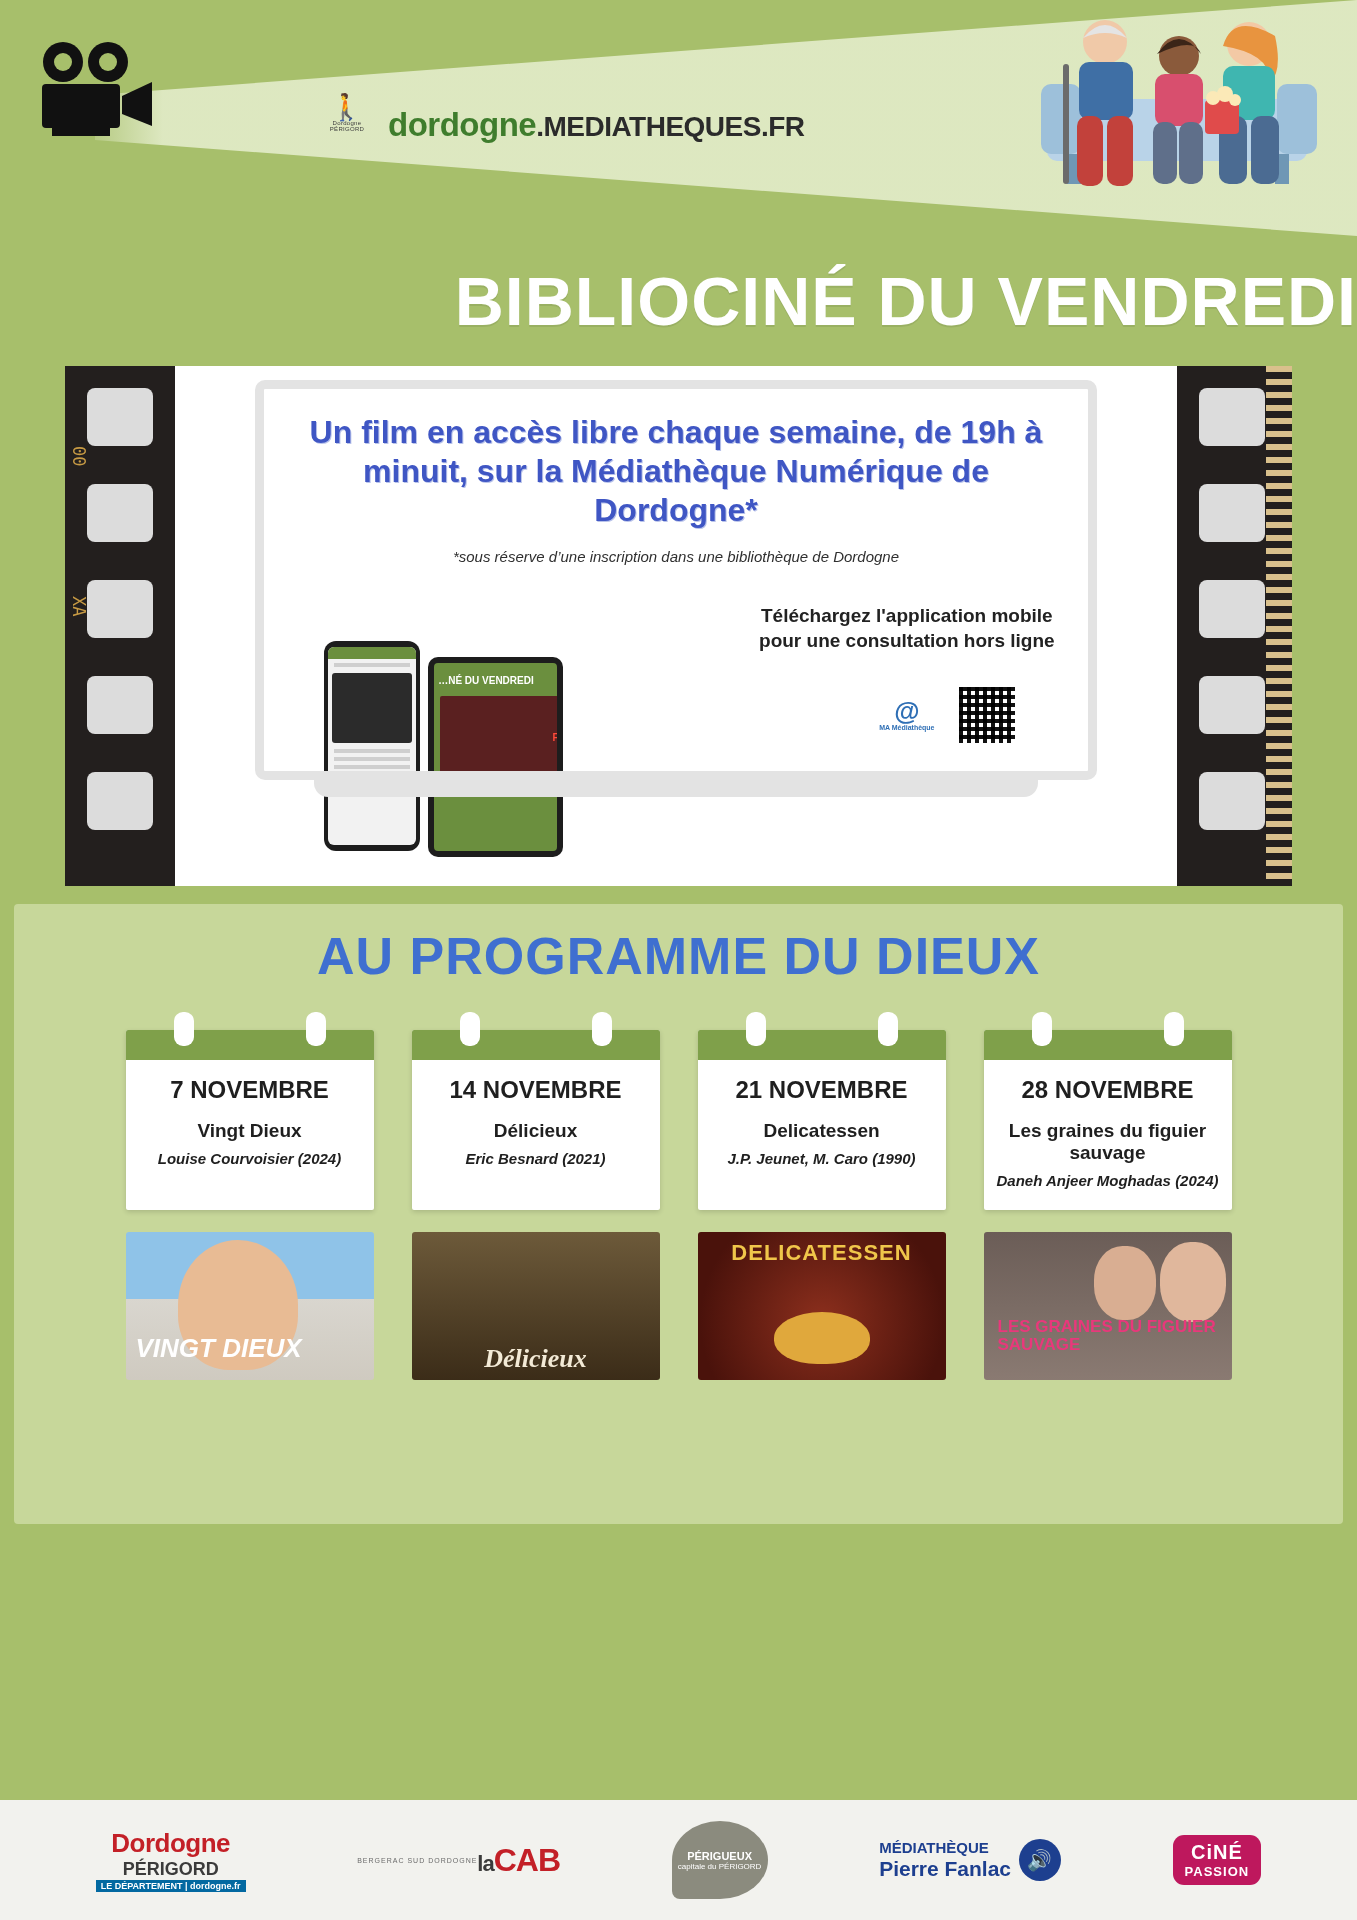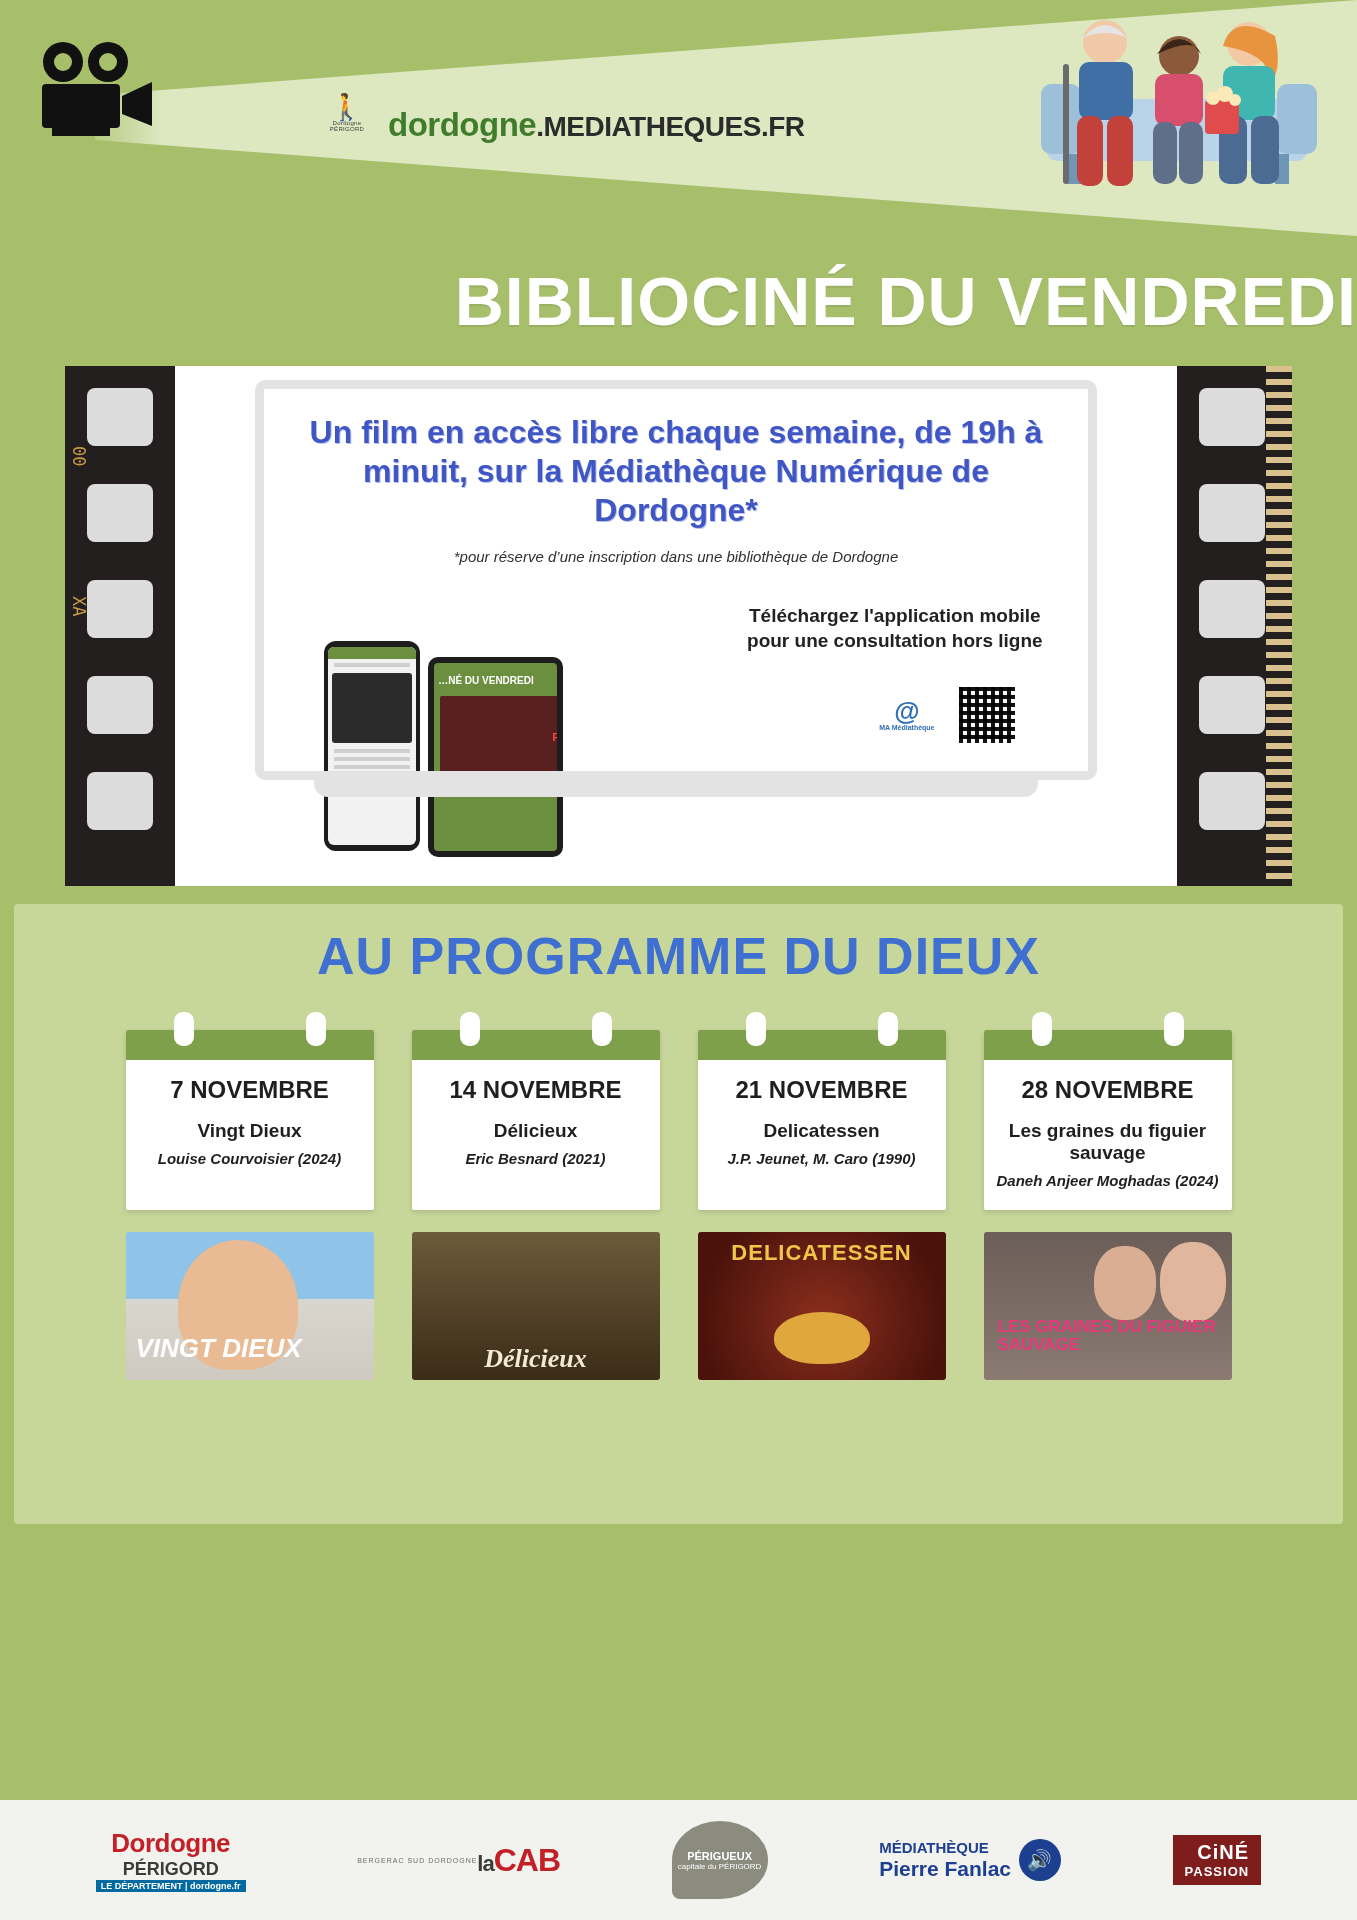--- a/index.html
+++ b/index.html
@@ -99,21 +99,21 @@
     margin: 24px 30px 0 30px;
     text-align: center; color: #3f56c4;
     font-size: 32px; font-weight: bold; line-height: 1.22;
     text-shadow: 1px 1px 0 #b9c3ea;
   }
   .subnote {
     margin-top: 18px; text-align: center;
     color: #2f2f2f; font-size: 15px; font-style: italic;
   }
   .dl-text {
-    position: absolute; right: 28px; top: 215px; width: 330px;
+    position: absolute; right: 16px; top: 215px; width: 330px;
     text-align: center; color: #222; font-size: 19px; font-weight: bold; line-height: 1.3;
   }
   .qr {
     position: absolute; right: 70px; top: 295px;
     width: 62px; height: 62px;
     background:
       repeating-linear-gradient(to right, #111 0 4px, #fff 4px 8px),
       repeating-linear-gradient(to bottom, #111 0 4px, #fff 4px 8px);
     background-blend-mode: multiply;
     border: 3px solid #fff;
@@ -216,21 +216,21 @@
   .logo-cab .main .la { color: #3b3b3b; font-size: 22px; }
   .logo-perigueux { flex-direction: column; width: 96px; height: 78px; background: #8b8b7e; border-radius: 50% 50% 50% 8px; color: #fff; }
   .logo-perigueux .n { font-size: 11px; font-weight: bold; }
   .logo-perigueux .s { font-size: 8px; text-align: center; }
   .logo-fanlac { gap: 8px; }
   .logo-fanlac .tx { line-height: 1.1; }
   .logo-fanlac .t1 { font-size: 15px; font-weight: bold; color: #1d3f8f; }
   .logo-fanlac .t2 { font-size: 21px; font-weight: bold; color: #1d3f8f; }
   .logo-fanlac .circ { width: 42px; height: 42px; border-radius: 50%; background: #1d3f8f; color: #fff;
     display: flex; align-items: center; justify-content: center; font-size: 20px; }
-  .logo-cine { background: #7f1d1d; color: #fff; padding: 6px 12px; flex-direction: column; align-items: flex-end; }
+  .logo-cine { background: #be185d; color: #fff; padding: 6px 12px; flex-direction: column; align-items: center; border-radius: 11px; }
   .logo-cine .c1 { font-size: 20px; font-weight: bold; letter-spacing: 1px; }
   .logo-cine .c2 { font-size: 13px; font-weight: bold; letter-spacing: 1px; }
 </style>
 </head>
 <body>
 
 <div class="header">
   <div class="beam"></div>
 
   <svg class="camera-icon" viewBox="0 0 130 100">
@@ -296,21 +296,21 @@
     <div class="hole"></div>
     <div class="hole"></div>
     <div class="hole"></div>
     <div class="code" style="top:80px;">00</div>
     <div class="code" style="top:230px;">XA</div>
   </div>
 
   <div class="screen-area">
     <div class="monitor">
       <div class="headline">Un film en accès libre chaque semaine, de 19h à minuit, sur la Médiathèque Numérique de Dordogne*</div>
-      <div class="subnote">*pour réserve d’une inscription dans une bibliothèque de Dordogne</div>
+      <div class="subnote">*sous réserve d’une inscription dans une bibliothèque de Dordogne</div>
 
       <div class="dl-text">Téléchargez l'application mobile pour une consultation hors ligne</div>
 
       <div class="appicon">
         <span class="at">@</span>
         <span class="lbl">MA Médiathèque</span>
       </div>
       <div class="qr"></div>
 
       <div class="phone">

